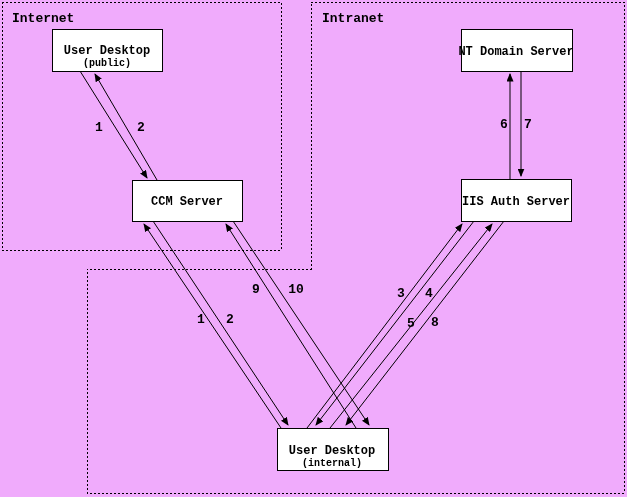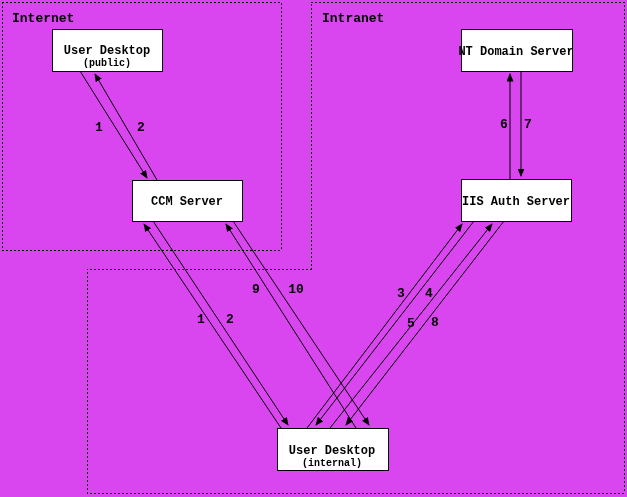--- a/index.html
+++ b/index.html
@@ -4,21 +4,21 @@
 <style>
   html, body {
     margin: 0;
     padding: 0;
     background: #ffffff;
   }
   .stage {
     position: relative;
     width: 627px;
     height: 497px;
-    background: #d946ef;
+    background: #f0abfc;
     font-family: "Liberation Mono", "DejaVu Sans Mono", monospace;
   }
   svg { display: block; }
   .zone-border {
     fill: none;
     stroke: #000000;
     stroke-width: 1;
     stroke-dasharray: 2 2;
     shape-rendering: crispEdges;
   }

